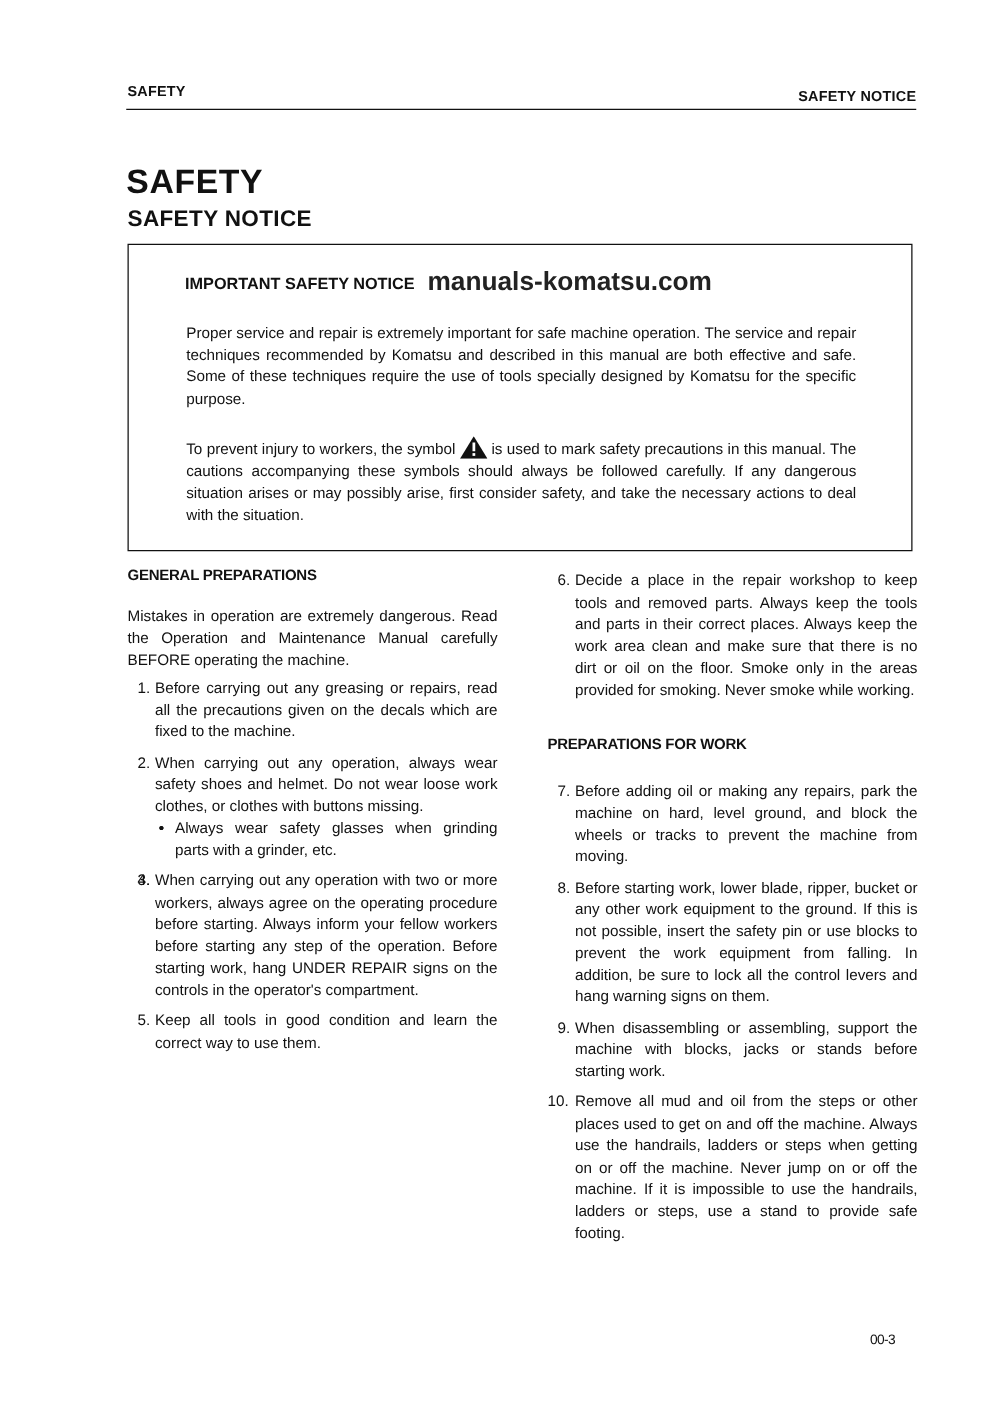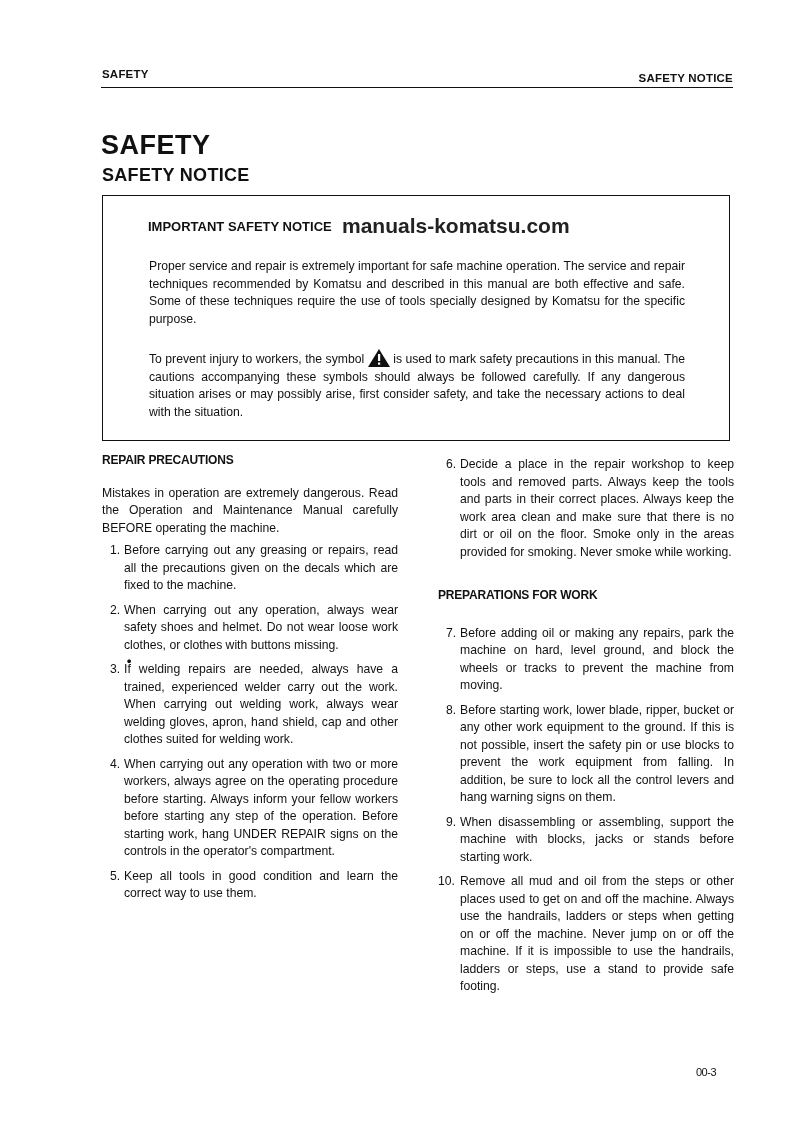--- a/index.html
+++ b/index.html
@@ -47,38 +47,37 @@
 <div class="abs watermark">manuals-komatsu.com</div>
 
 <div class="notice-para np1">Proper service and repair is extremely important for safe machine operation. The service and repair techniques recommended by Komatsu and described in this manual are both effective and safe. Some of these techniques require the use of tools specially designed by Komatsu for the specific purpose.</div>
 <div class="notice-para np2"><span>To prevent injury to workers, the symbol </span><span class="warn-icon"><svg width="22" height="18" viewBox="0 0 22 18">
         <polygon points="11,0 22,18 0,18" fill="#111"></polygon>
         <rect x="10" y="5" width="2.2" height="7" fill="#fff"></rect>
         <rect x="10" y="13.5" width="2.2" height="2.2" fill="#fff"></rect>
       </svg></span><span> is used to mark safety precautions in this manual. The cautions accompanying these symbols should always be followed carefully. If any dangerous situation arises or may possibly arise, first consider safety, and take the necessary actions to deal with the situation.</span></div>
 
 <div class="col col-left">
-  <div class="sec-head">REPAIR PRECAUTIONS</div>
+  <div class="sec-head">GENERAL PREPARATIONS</div>
   <div class="intro">Mistakes in operation are extremely dangerous. Read the Operation and Maintenance Manual carefully BEFORE operating the machine.</div>
   <ul class="items">
     <li class="item">
       <span class="num">1.</span>
       <span>Before carrying out any greasing or repairs, read all the precautions given on the decals which are fixed to the machine.</span>
     </li>
     <li class="item">
       <span class="num">2.</span>
       <span>When carrying out any operation, always wear safety shoes and helmet. Do not wear loose work clothes, or clothes with buttons missing.</span>
       <ul class="bullets">
         <li class="bullet"><span class="dot">•</span></li>
-        <li class="bullet"><span class="dot">•</span></li>
+        <li class="bullet"><span class="dot">•</span><span>Always wear safety glasses when grinding parts with a grinder, etc.</span></li>
       </ul>
     </li>
     <li class="item">
       <span class="num">3.</span>
-      <span>If welding repairs are needed, always have a trained, experienced welder carry out the work. When carrying out welding work, always wear welding gloves, apron, hand shield, cap and other clothes suited for welding work.</span>
     </li>
     <li class="item">
       <span class="num">4.</span>
       <span>When carrying out any operation with two or more workers, always agree on the operating procedure before starting. Always inform your fellow workers before starting any step of the operation. Before starting work, hang UNDER REPAIR signs on the controls in the operator's compartment.</span>
     </li>
     <li class="item">
       <span class="num">5.</span>
       <span>Keep all tools in good condition and learn the correct way to use them.</span>
     </li>
   </ul>

